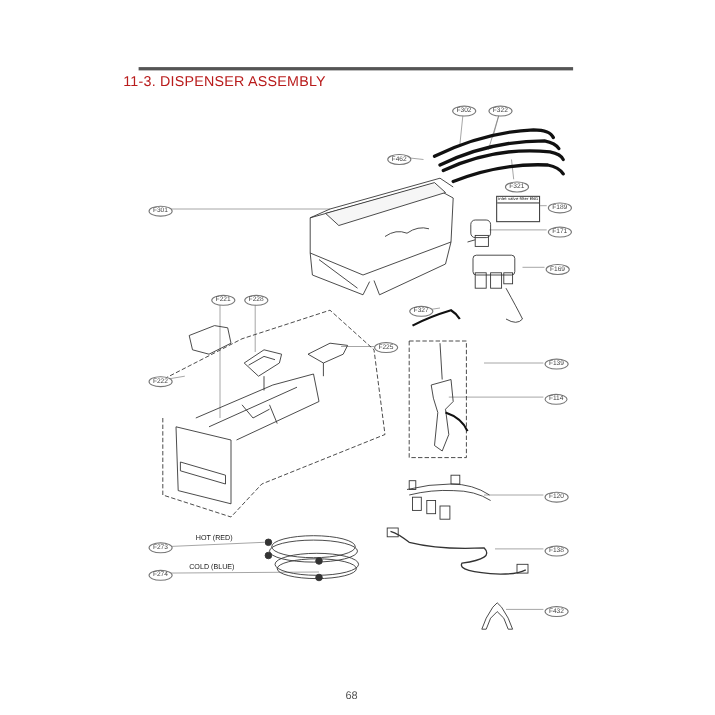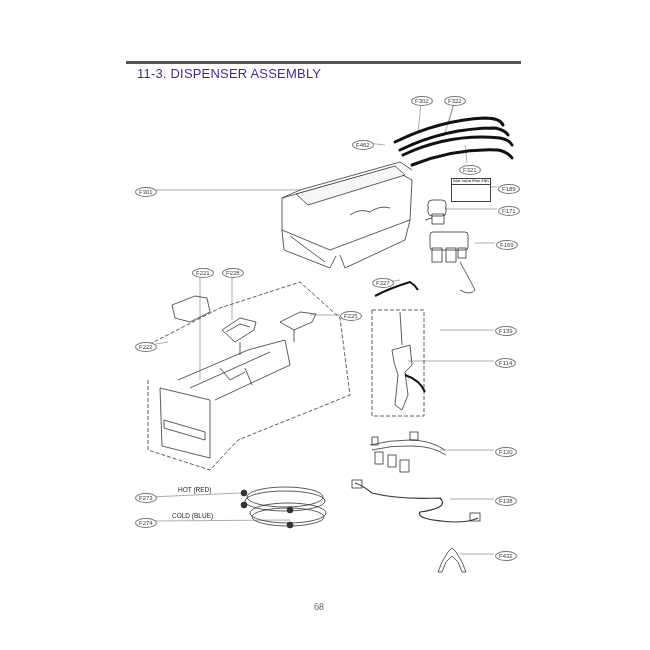--- a/index.html
+++ b/index.html
@@ -1,22 +1,22 @@
 <!DOCTYPE html>
 <html><head>
 <meta charset="utf-8">
 <style>
   html,body{margin:0;padding:0;background:#fff;}
   body{width:650px;height:650px;position:relative;overflow:hidden;font-family:"DejaVu Sans",sans-serif;}
   .rule{position:absolute;left:126px;top:61px;width:395px;height:3px;background:#555;}
-  .title{position:absolute;left:137px;top:66px;font-size:13px;color:#4c1d95;letter-spacing:0.2px;font-family:"Liberation Sans",sans-serif;}
+  .title{position:absolute;left:112px;top:66px;font-size:13px;color:#b91c1c;letter-spacing:0.2px;font-family:"Liberation Sans",sans-serif;}
   svg.art{position:absolute;left:0;top:0;}
   .lbl{position:absolute;font-size:6px;color:#444;border:1px solid #777;border-radius:50%;padding:0 3px;height:8px;line-height:8px;background:#fff;font-family:"Liberation Sans",sans-serif;}
   .txt{position:absolute;font-size:6.5px;color:#222;font-family:"Liberation Sans",sans-serif;}
-  .page{position:absolute;left:314px;top:601px;font-size:10px;color:#555;font-family:Liberation Serif, serif;}
+  .page{position:absolute;left:314px;top:627px;font-size:10px;color:#555;font-family:Liberation Sans, sans-serif;}
   .sticker{position:absolute;left:451px;top:178px;width:38px;height:22px;border:1px solid #444;background:#fff;}
   .sticker .st{font-size:3.5px;text-align:center;line-height:5px;border-bottom:1px solid #444;}
 </style>
 </head>
 <body>
 
 <div class="rule"></div>
 <div class="title">11-3. DISPENSER ASSEMBLY</div>
 
 <svg class="art" width="650" height="650" fill="none" stroke="#333" stroke-width="0.8">

